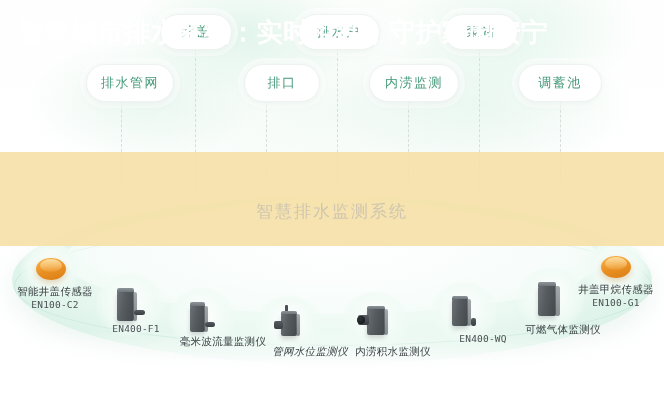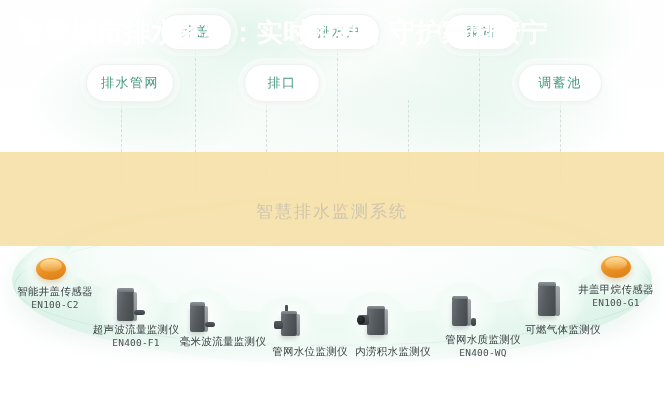--- a/index.html
+++ b/index.html
@@ -200,20 +200,23 @@
   <div class="pill" style="left:444px;top:14px;width:72px;height:34px;">
     <span>泵站</span>
   </div>
 
   <div class="pill" style="left:86px;top:64px;width:86px;height:36px;">
     <span>排水管网</span>
   </div>
   <div class="pill" style="left:244px;top:64px;width:74px;height:36px;">
     <span>排口</span>
   </div>
+  <div class="pill" style="left:369px;top:64px;width:88px;height:36px;">
+    <span>内涝监测</span>
+  </div>
   <div class="pill" style="left:518px;top:64px;width:82px;height:36px;">
     <span>调蓄池</span>
   </div>
 
   <div class="platform-outer"></div>
   <div class="platform-inner"></div>
   <div class="platform-rim"></div>
 
   <div class="node" style="left:36px;top:258px;">
     <div class="glow" style="left:-16px;top:-14px;width:62px;height:52px;"></div>
@@ -230,21 +233,20 @@
   <div class="node" style="left:116px;top:288px;">
     <div class="glow" style="left:-20px;top:-14px;width:68px;height:62px;"></div>
     <div class="dev">
       <div class="cap" style="left:1px;top:0px;width:17px;height:5px;"></div>
       <div class="body" style="left:1px;top:4px;width:17px;height:29px;"></div>
       <div class="side" style="left:17px;top:4px;width:4px;height:29px;opacity:.7;"></div>
       <div class="nub" style="left:18px;top:22px;width:11px;height:5px;border-radius:3px;"></div>
     </div>
   </div>
   <div class="lab" style="left:70px;top:322px;width:132px;">
-    <span class="name">超声波流量监测仪</span>
     <span class="code">EN400-F1</span>
   </div>
 
   <div class="node" style="left:189px;top:302px;">
     <div class="glow" style="left:-20px;top:-14px;width:66px;height:60px;"></div>
     <div class="dev">
       <div class="cap" style="left:1px;top:0px;width:15px;height:5px;"></div>
       <div class="body" style="left:1px;top:4px;width:15px;height:26px;"></div>
       <div class="side" style="left:15px;top:4px;width:4px;height:26px;opacity:.7;"></div>
       <div class="nub" style="left:16px;top:20px;width:10px;height:5px;border-radius:3px;"></div>
@@ -257,21 +259,21 @@
   <div class="node" style="left:276px;top:310px;">
     <div class="glow" style="left:-20px;top:-14px;width:66px;height:58px;"></div>
     <div class="dev">
       <div class="antenna" style="left:9px;top:-5px;width:3px;height:7px;"></div>
       <div class="cap" style="left:5px;top:1px;width:16px;height:4px;"></div>
       <div class="body" style="left:5px;top:4px;width:16px;height:22px;"></div>
       <div class="side" style="left:20px;top:4px;width:4px;height:22px;opacity:.7;"></div>
       <div class="nub" style="left:-2px;top:11px;width:9px;height:8px;border-radius:2px;"></div>
     </div>
   </div>
-  <div class="lab" style="left:250px;top:344px;width:120px;">
+  <div class="lab" style="left:250px;top:344px;width:120px;font-style:italic;">
     <span class="name">管网水位监测仪</span>
   </div>
 
   <div class="node" style="left:361px;top:306px;">
     <div class="glow" style="left:-20px;top:-14px;width:68px;height:60px;"></div>
     <div class="dev">
       <div class="cap" style="left:6px;top:0px;width:18px;height:4px;"></div>
       <div class="body" style="left:6px;top:3px;width:18px;height:26px;"></div>
       <div class="side" style="left:23px;top:3px;width:4px;height:26px;opacity:.7;"></div>
       <div class="nub" style="left:-3px;top:9px;width:11px;height:10px;border-radius:2px;"></div>
@@ -285,21 +287,20 @@
   <div class="node" style="left:451px;top:296px;">
     <div class="glow" style="left:-20px;top:-14px;width:66px;height:60px;"></div>
     <div class="dev">
       <div class="cap" style="left:1px;top:0px;width:16px;height:4px;"></div>
       <div class="body" style="left:1px;top:3px;width:16px;height:27px;"></div>
       <div class="side" style="left:16px;top:3px;width:4px;height:27px;opacity:.7;"></div>
       <div class="nub" style="left:20px;top:22px;width:5px;height:8px;border-radius:2px;"></div>
     </div>
   </div>
   <div class="lab" style="left:420px;top:332px;width:126px;">
-    <span class="name">管网水质监测仪</span>
     <span class="code">EN400-WQ</span>
   </div>
 
   <div class="node" style="left:537px;top:282px;">
     <div class="glow" style="left:-20px;top:-14px;width:68px;height:62px;"></div>
     <div class="dev">
       <div class="cap" style="left:1px;top:0px;width:18px;height:5px;"></div>
       <div class="body" style="left:1px;top:4px;width:18px;height:30px;"></div>
       <div class="side" style="left:18px;top:4px;width:5px;height:30px;opacity:.7;"></div>
     </div>

